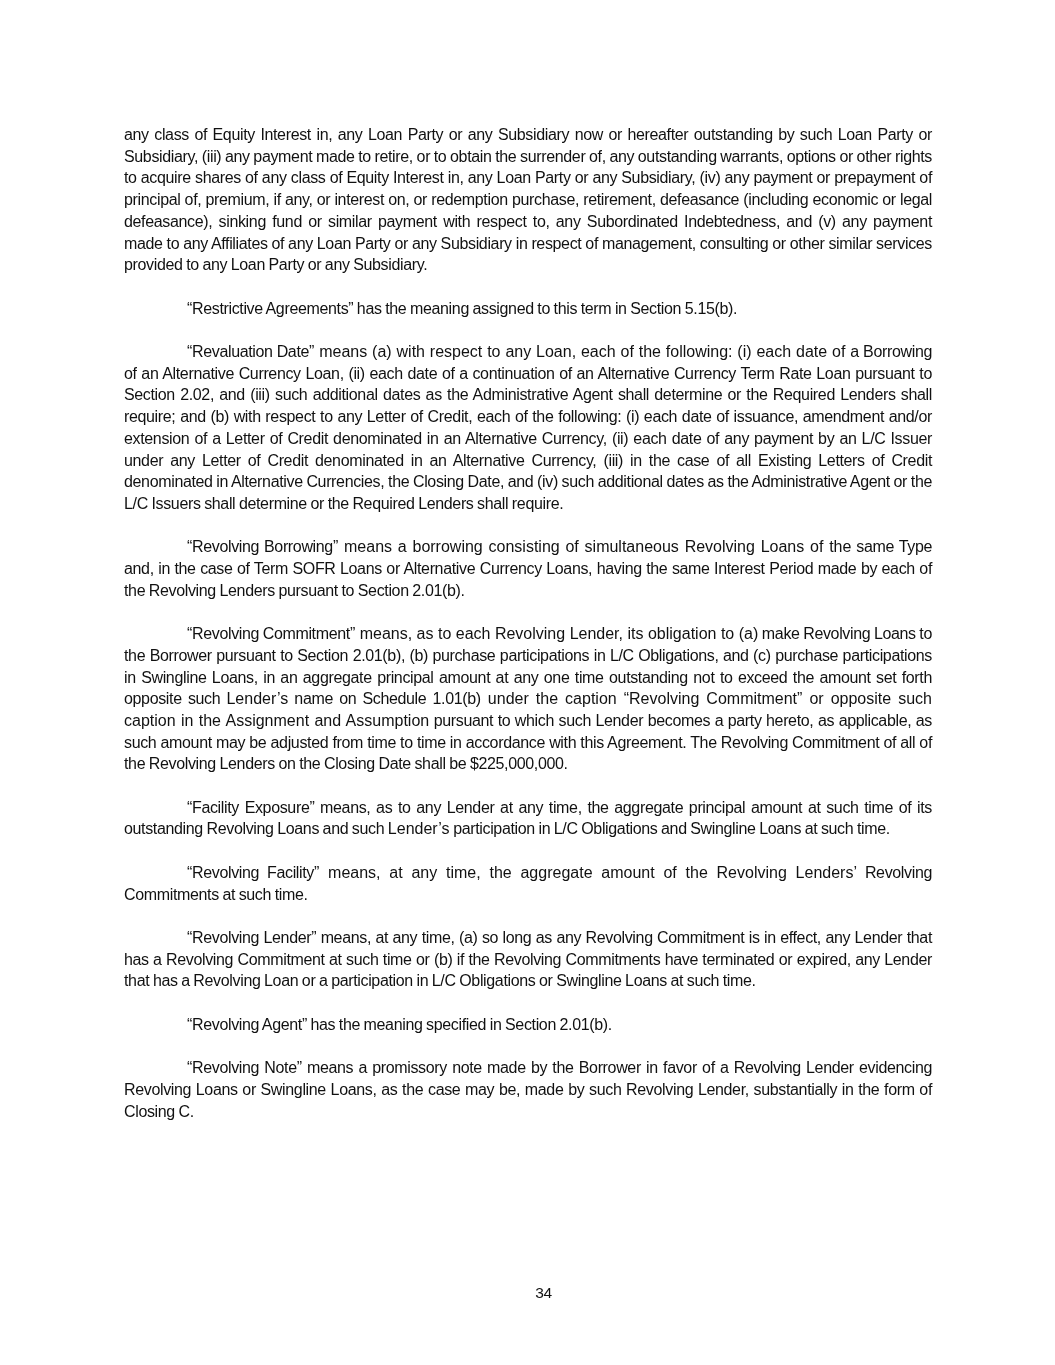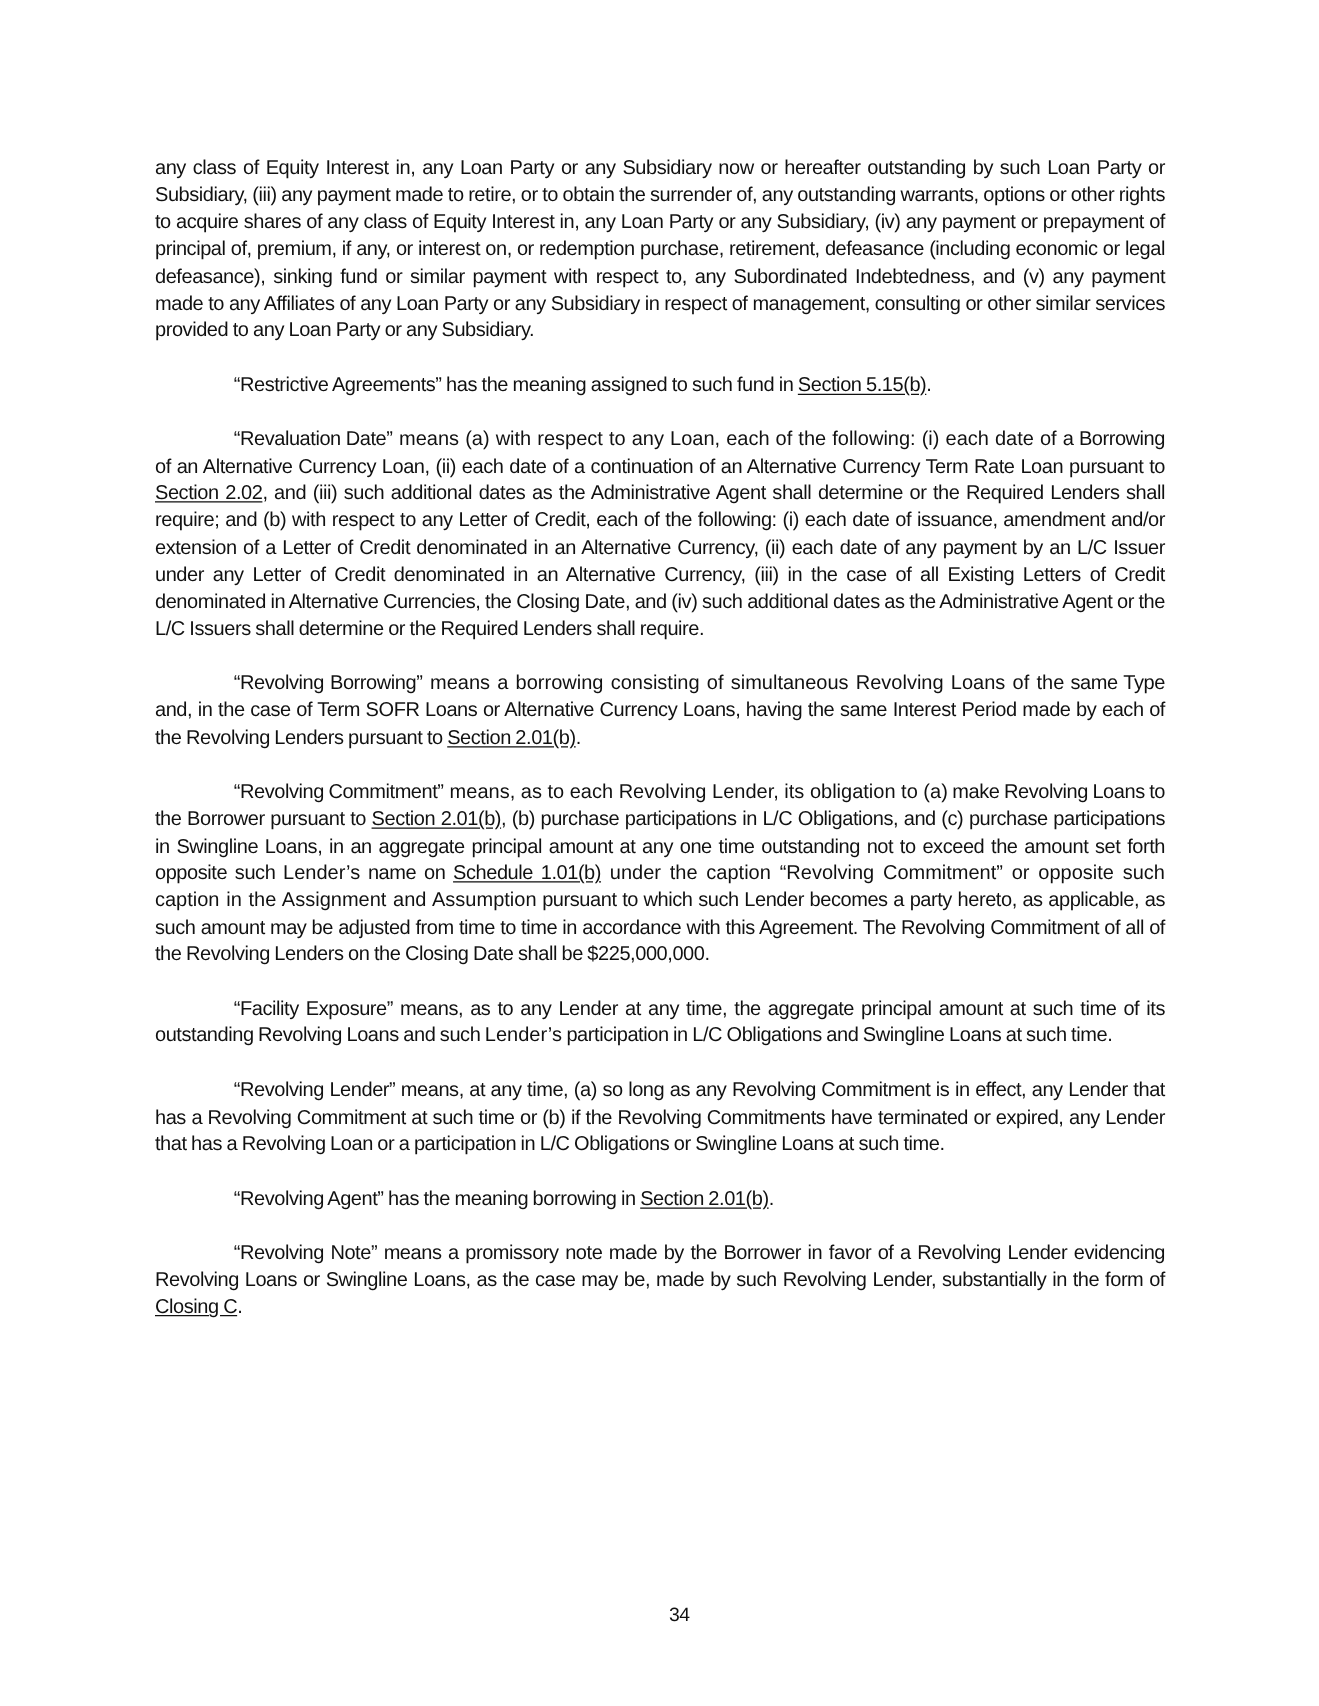--- a/index.html
+++ b/index.html
@@ -9,35 +9,36 @@
   }
   .page {
     position: absolute; left: 124px; top: 124px; width: 808px;
   }
   .para {
     font-size: 16px; line-height: 21.7px; text-align: justify;
     letter-spacing: -0.35px; word-spacing: -0.5px;
     margin: 0 0 21.7px 0;
   }
   .para.indent { text-indent: 63px; }
-  .u { text-decoration: underline; text-underline-offset: 2px; }
+  .u { text-underline-offset: 2px; }
   .term { text-underline-offset: 2px; }
   .serif { font-family: Liberation Sans, sans-serif; letter-spacing: 0; word-spacing: 0; }
   .page-number {
     position: absolute; left: 0; width: 1055px; top: 1284px; text-align: center;
     font-size: 15.5px; letter-spacing: -0.3px; padding-left: 16px;
   }
 </style>
 </head>
 <body>
 
 <div class="page" id="page">
     <p class="para"><span>any class of Equity Interest in, any Loan Party or any Subsidiary now or hereafter outstanding by such Loan Party or Subsidiary, (iii) any payment made to retire, or to obtain the surrender of, any outstanding warrants, options or other rights to acquire shares of any class of Equity Interest in, any Loan Party or any Subsidiary, (iv) any payment or prepayment of principal of, premium, if any, or interest on, or redemption purchase, retirement, defeasance (including economic or legal defeasance), sinking fund or similar payment with respect to, any Subordinated Indebtedness, and (v) any payment made to any Affiliates of any Loan Party or any Subsidiary in respect of management, consulting or other similar services provided to any Loan Party or any Subsidiary.</span></p>
-    <p class="para indent"><span>“</span><span class="term">Restrictive Agreements</span><span>” has the meaning assigned to such fund in </span><span class="u">Section 5.15(b)</span><span>.</span></p>
+    <p class="para indent"><span>“</span><span class="term">Restrictive Agreements</span><span>” has the meaning assigned to this term in </span><span class="u">Section 5.15(b)</span><span>.</span></p>
     <p class="para indent"><span>“</span><span class="term">Revaluation Date</span><span class="serif">” means (a) with respect to any Loan, each of the following: (i) each date of a</span><span> Borrowing of an Alternative Currency Loan, (ii) each date of a continuation of an Alternative Currency Term Rate Loan pursuant to </span><span class="u">Section 2.02</span><span>, and (iii) such additional dates as the Administrative Agent shall determine or the Required Lenders shall require; and (b) with respect to any Letter of Credit, each of the following: (i) each date of issuance, amendment and/or extension of a Letter of Credit denominated in an Alternative Currency, (ii) each date of any payment by an L/C Issuer under any Letter of Credit denominated in an Alternative Currency, (iii) in the case of all Existing Letters of Credit denominated in Alternative Currencies, the Closing Date, and (iv) such additional dates as the Administrative Agent or the L/C Issuers shall determine or the Required Lenders shall require.</span></p>
     <p class="para indent"><span>“</span><span class="term">Revolving Borrowing</span><span class="serif">” means a borrowing consisting of simultaneous Revolving Loans of the</span><span> same Type and, in the case of Term SOFR Loans or Alternative Currency Loans, having the same Interest Period made by each of the Revolving Lenders pursuant to </span><span class="u">Section 2.01(b)</span><span>.</span></p>
     <p class="para indent"><span>“</span><span class="term">Revolving Commitment</span><span class="serif">” means, as to each Revolving Lender, its obligation to (a)</span><span> make Revolving Loans to the Borrower pursuant to </span><span class="u">Section 2.01(b)</span><span>, (b) purchase participations in L/C Obligations, and (c) purchase participations in Swingline Loans, in an aggregate principal amount at any one time outstanding not to exceed the amount set forth opposite such </span><span class="serif">Lender’s</span><span> name on </span><span class="u">Schedule 1.01(b)</span><span class="serif"> under the caption “Revolving Commitment” or opposite such caption in the Assignment and Assumption</span><span> pursuant to which such Lender becomes a party hereto, as applicable, as such amount may be adjusted from time to time in accordance with this Agreement. The Revolving Commitment of all of the Revolving Lenders on the Closing Date shall be $225,000,000.</span></p>
     <p class="para indent"><span>“</span><span class="term">Facility Exposure</span><span>” means, as to any Lender at any time, the aggregate principal amount at such time of its outstanding Revolving Loans and such </span><span class="serif">Lender’s</span><span> participation in L/C Obligations and Swingline Loans at such time.</span></p>
+    <p class="para indent"><span>“</span><span class="term">Revolving Facility</span><span class="serif">” means, at any time, the aggregate amount of the Revolving Lenders’</span><span> Revolving Commitments at such time.</span></p>
     <p class="para indent"><span>“</span><span class="term">Revolving Lender</span><span>” means, at any time, (a) so long as any Revolving Commitment is in effect, any Lender that has a Revolving Commitment at such time or (b) if the Revolving Commitments have terminated or expired, any Lender that has a Revolving Loan or a participation in L/C Obligations or Swingline Loans at such time.</span></p>
-    <p class="para indent"><span>“</span><span class="term">Revolving Agent</span><span>” has the meaning borrowing in </span><span class="u">Section 2.01(b)</span><span>.</span></p>
+    <p class="para indent"><span>“</span><span class="term">Revolving Agent</span><span>” has the meaning specified in </span><span class="u">Section 2.01(b)</span><span>.</span></p>
     <p class="para indent"><span>“</span><span class="term">Revolving Note</span><span>” means a promissory note made by the Borrower in favor of a Revolving Lender evidencing Revolving Loans or Swingline Loans, as the case may be, made by such Revolving Lender, substantially in the form of </span><span class="u">Closing C</span><span>.</span></p>
   </div>
 <div class="page-number">34</div>
 
 </body></html>

